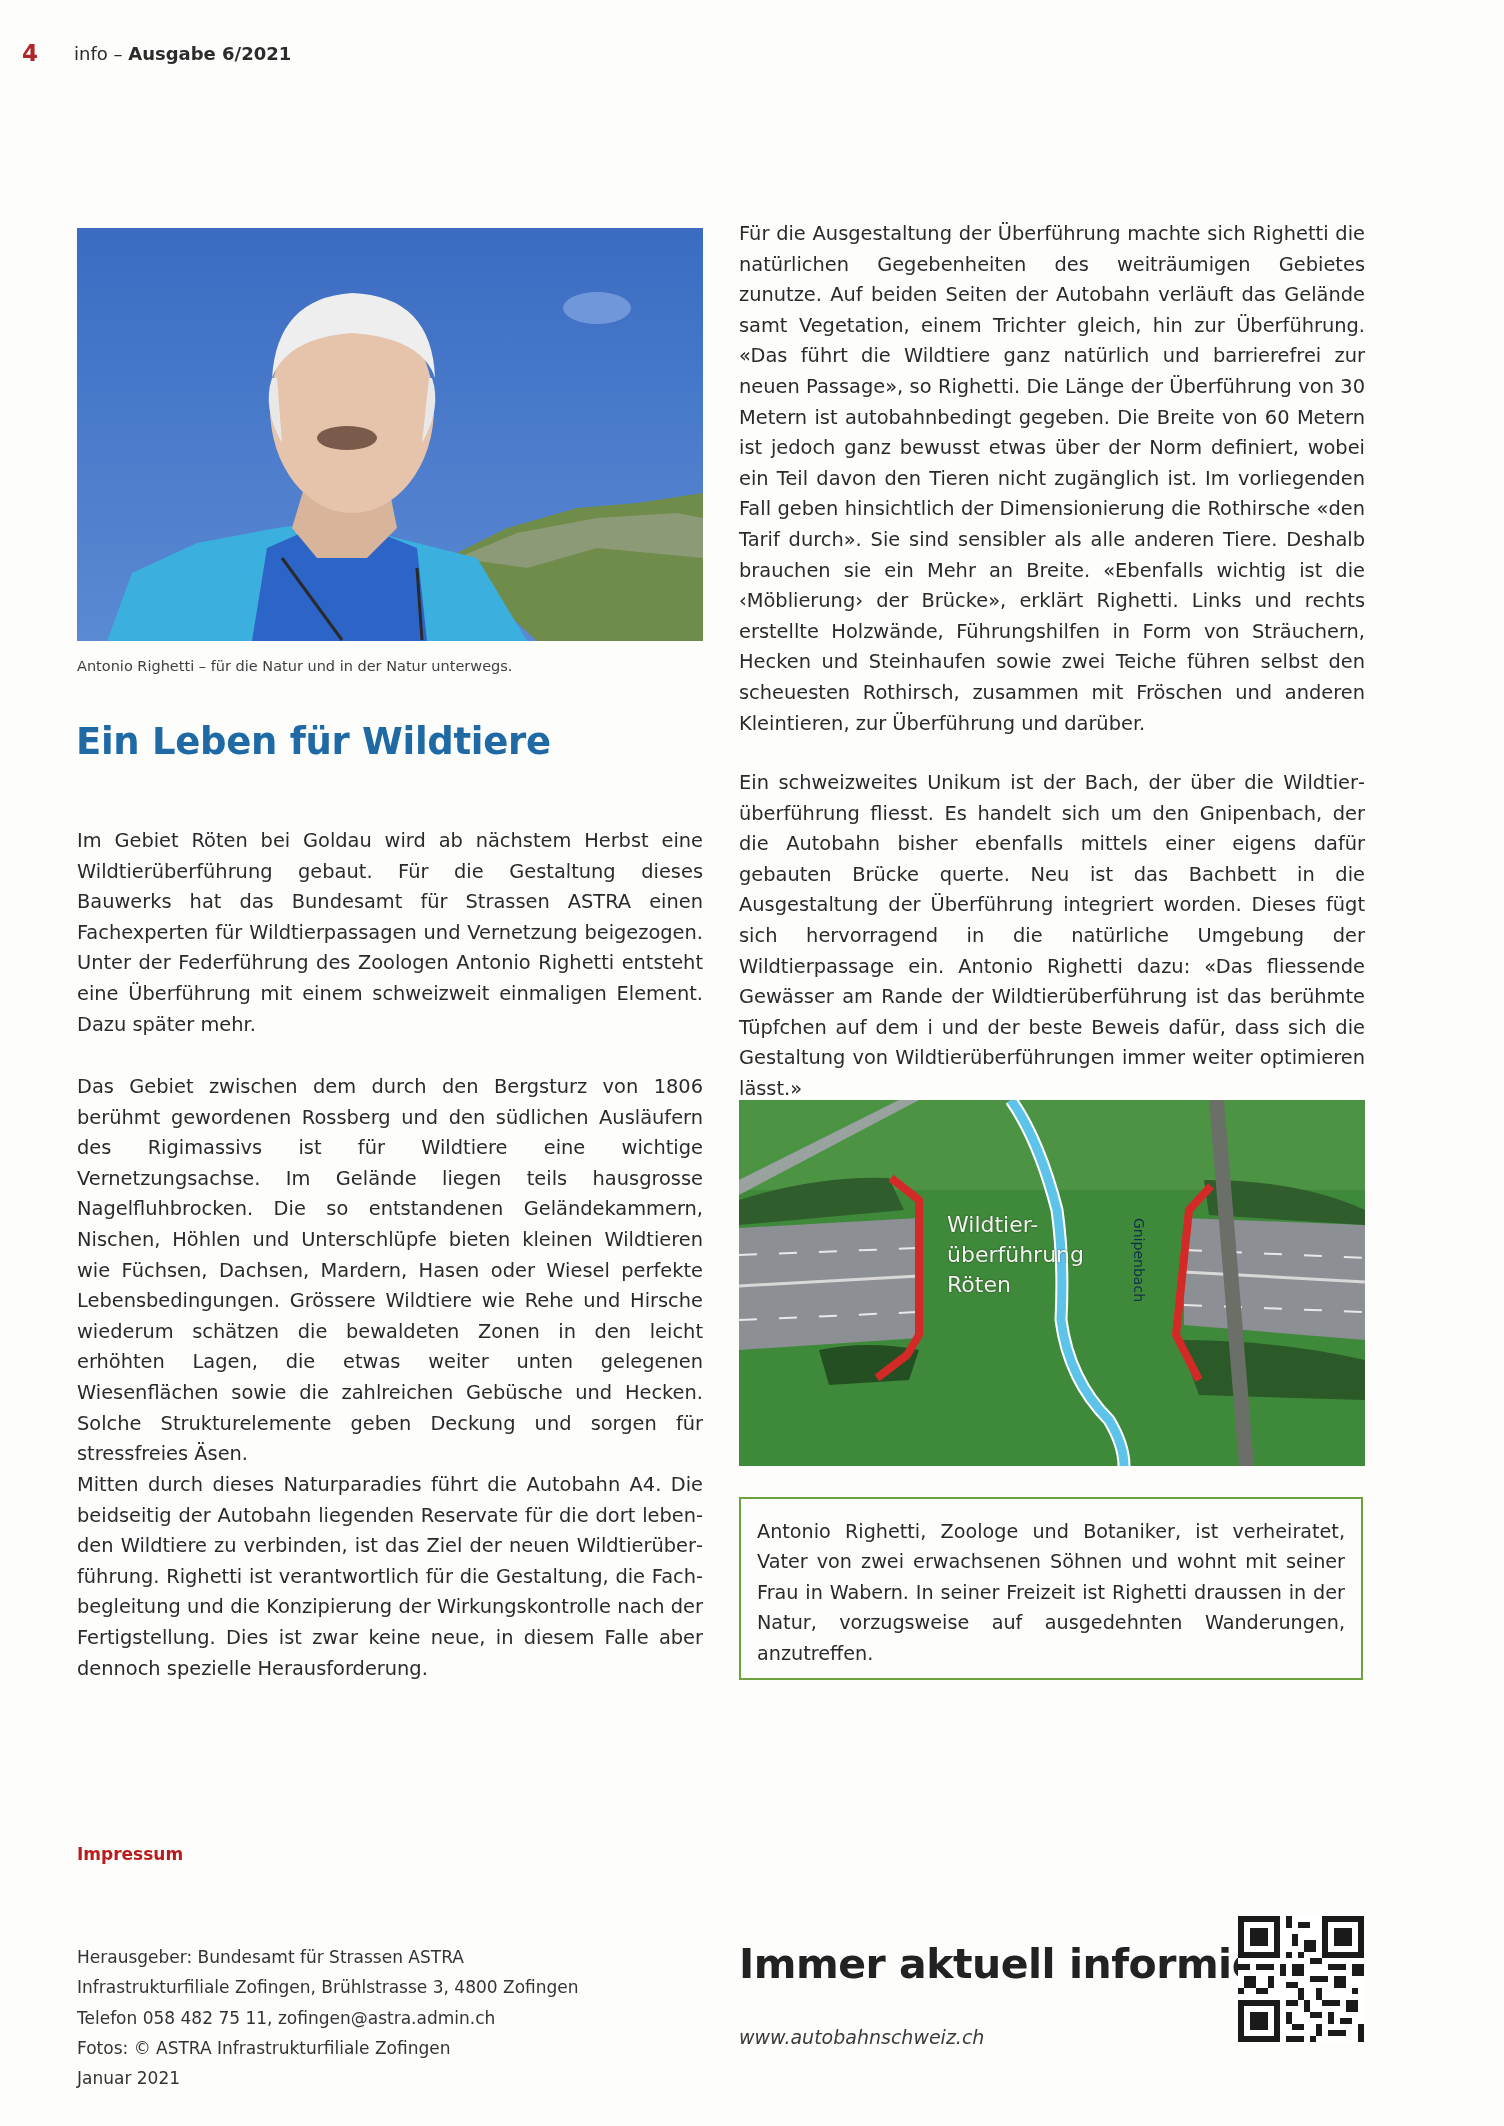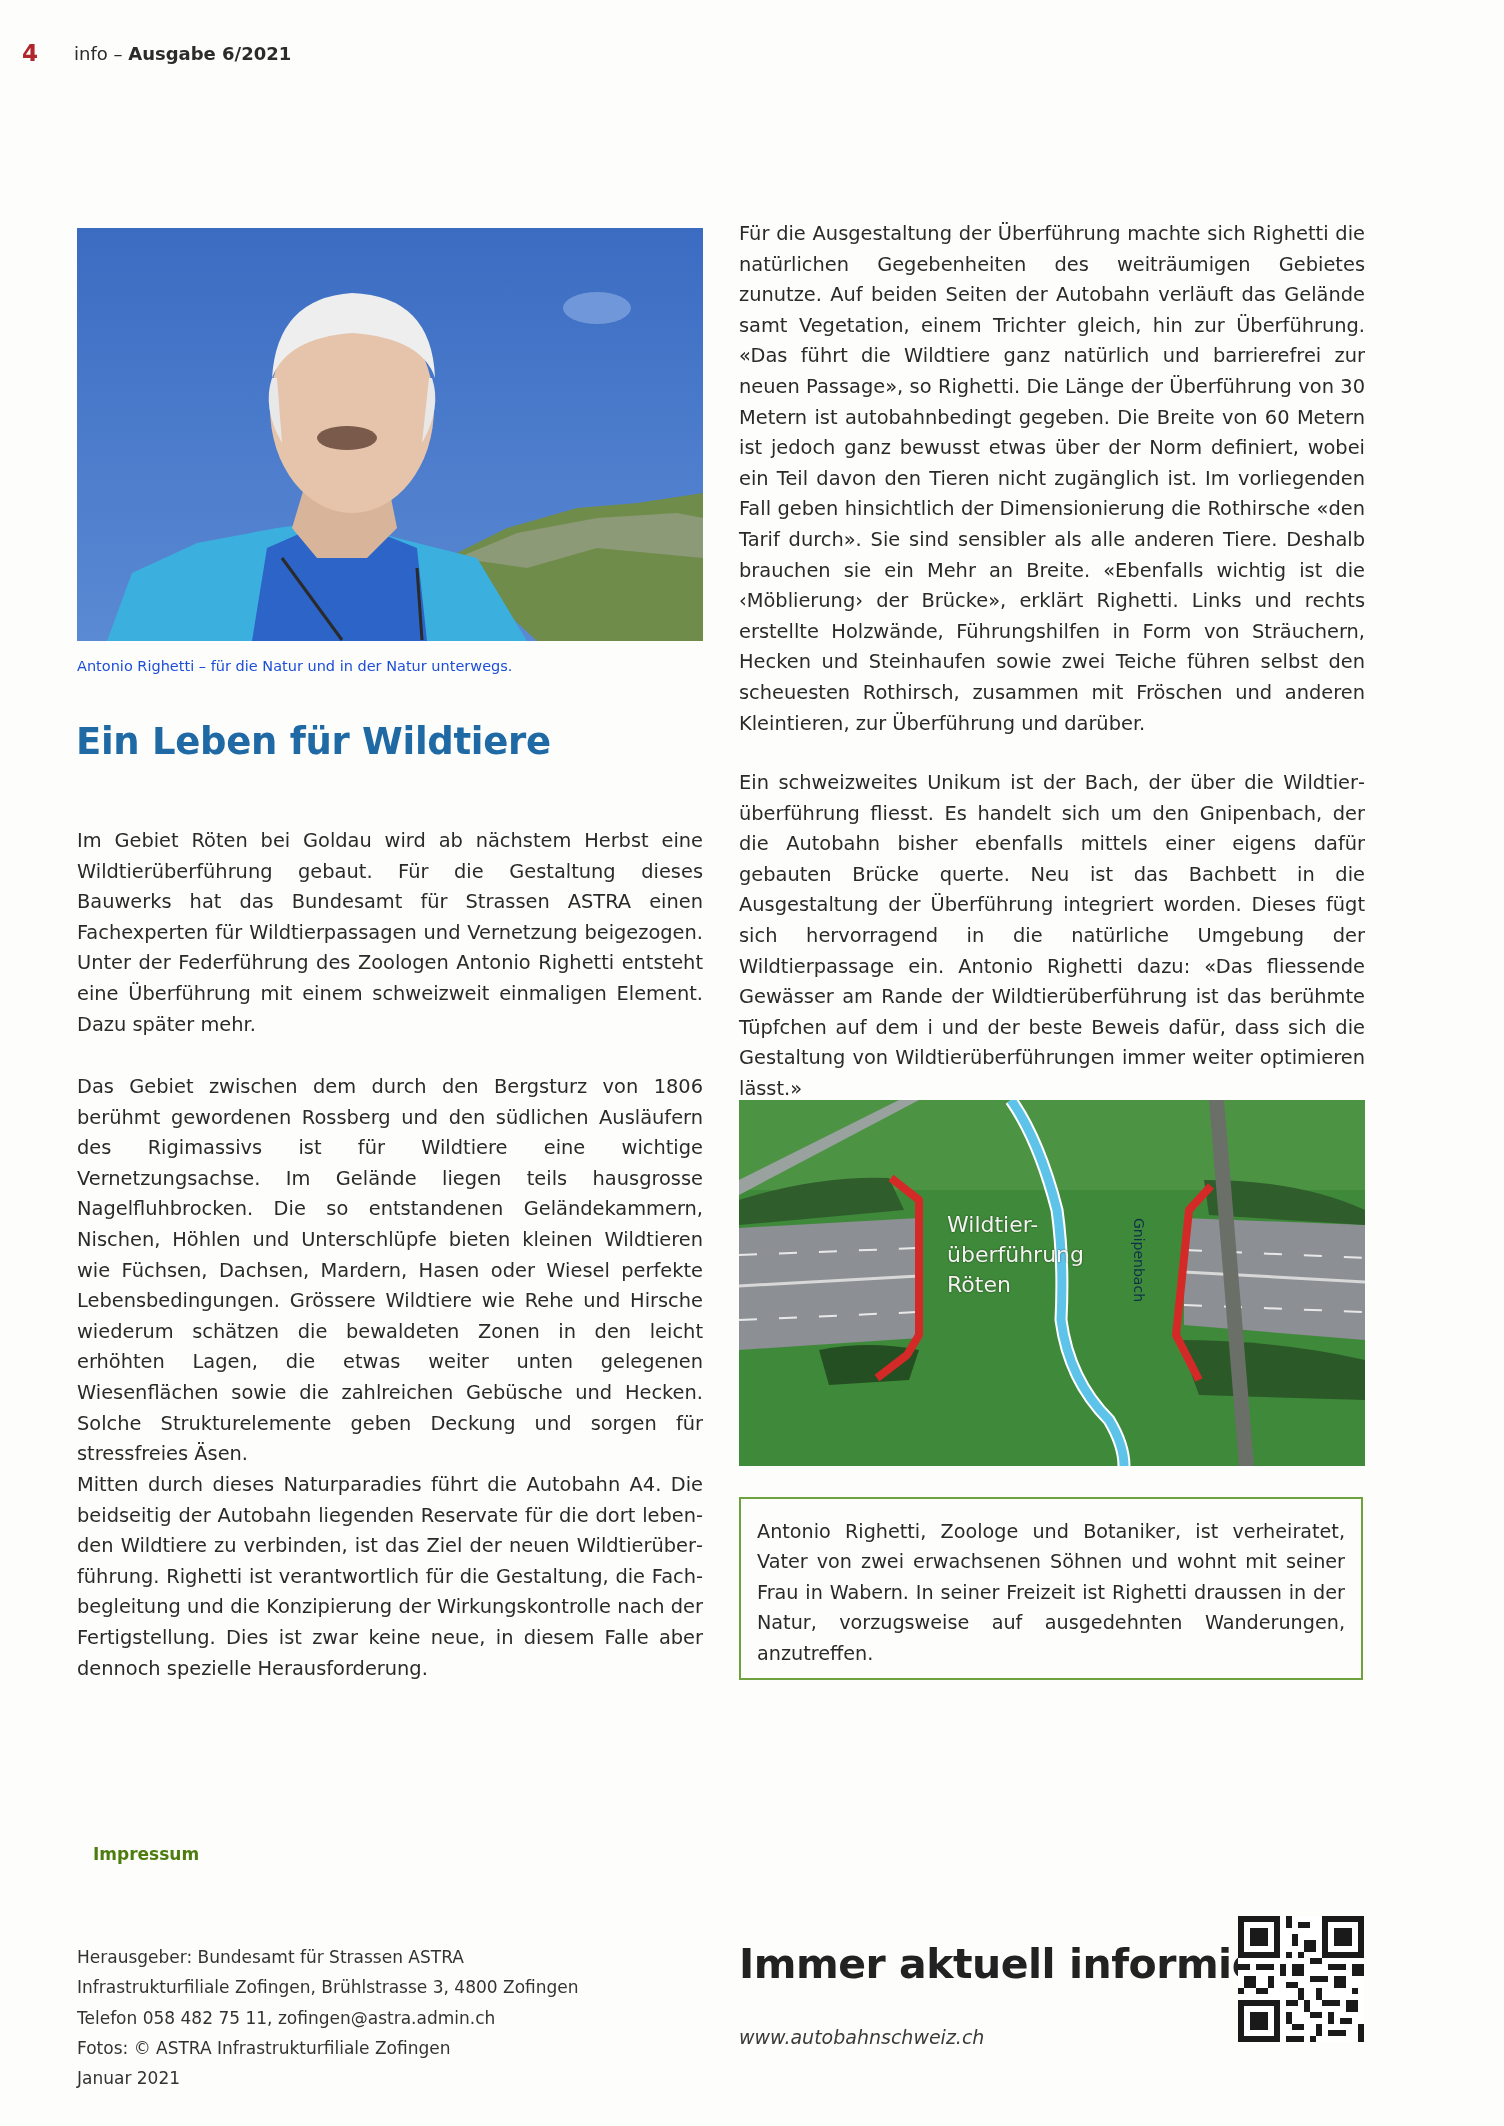--- a/index.html
+++ b/index.html
@@ -12,21 +12,21 @@
   .abs { position: absolute; }
 
   
   .page-num { left: 22px; top: 40px; font-size: 23px; font-weight: bold; color: #b0262d; }
   .running-head { left: 74px; top: 43px; font-size: 18px; color: #2b2b2b; }
   .running-head b { font-weight: bold; }
 
   
   .photo { left: 77px; top: 228px; width: 626px; height: 413px; overflow: hidden;
            background: linear-gradient(180deg, #3f6fc4 0%, #4a7ccc 55%, #5887d1 100%); }
-  .caption { left: 77px; top: 658px; font-size: 14.5px; color: #1d4ed8; }
+  .caption { left: 77px; top: 658px; font-size: 14.5px; color: #404040; }
 
   
   .headline { left: 76px; top: 720px; font-size: 37px; font-weight: bold; color: #1f6aa5;
               letter-spacing: -0.3px; font-family: "DejaVu Sans", sans-serif; }
 
   
   .para { font-size: 19.4px; line-height: 30.6px; text-align: justify; hyphens: manual; color: #2a2a2a; }
   .col-left { left: 77px; width: 626px; }
   .col-right { left: 739px; width: 626px; }
 
@@ -36,21 +36,21 @@
                line-height: 30px; text-shadow: 0 0 2px rgba(0,0,0,0.6); }
   .stream-label { position: absolute; left: 400px; top: 165px; color: #10304a; font-size: 14px;
                   transform: rotate(90deg); transform-origin: left top; white-space: nowrap; }
 
   
   .infobox { left: 739px; top: 1497px; width: 624px; height: 183px; border: 2.5px solid #6ea23f;
              box-sizing: border-box; padding: 18px 16px 7px 16px; }
   .infobox .para { font-size: 19.2px; line-height: 30.4px; }
 
   
-  .imp-title { left: 77px; top: 1844px; font-size: 17px; font-weight: bold; color: #4d7c0f; margin-left: 16px; }
+  .imp-title { left: 77px; top: 1844px; font-size: 17px; font-weight: bold; color: #b91c1c; }
   .imp-lines { left: 77px; top: 1942px; font-size: 17px; line-height: 30.3px; color: #333; }
 
   
   .promo-title { left: 739px; top: 1940px; font-size: 41px; font-weight: bold; color: #222;
                  letter-spacing: -0.5px; }
   .promo-url { left: 739px; top: 2026px; font-size: 19px; color: #3a3a3a; font-style: italic; }
   .qr { left: 1238px; top: 1916px; width: 126px; height: 126px; }
 </style>
 </head>
 <body>

